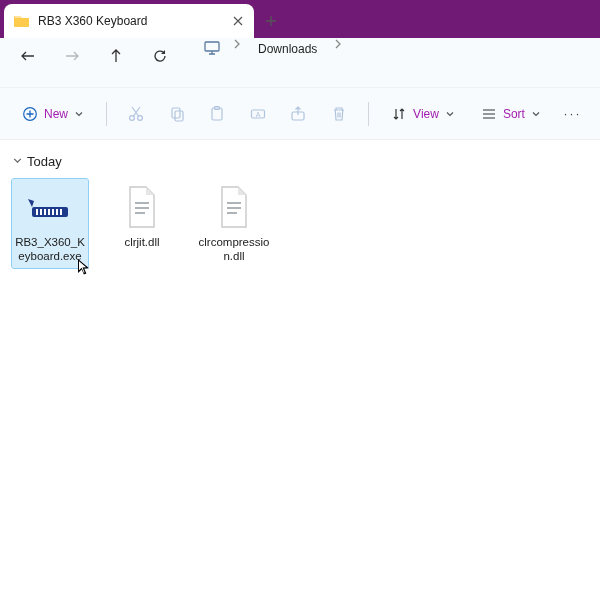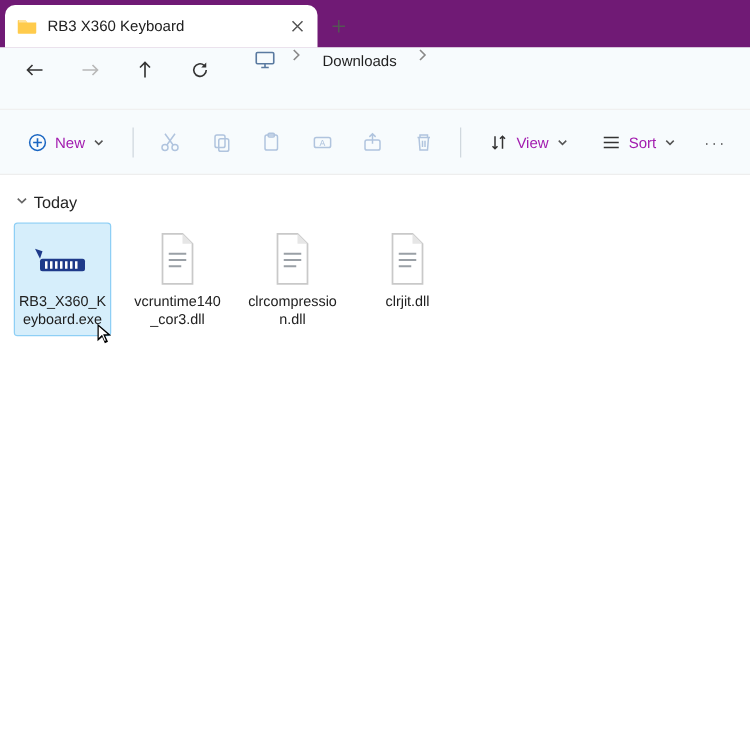--- a/index.html
+++ b/index.html
@@ -208,66 +208,52 @@
               <rect x="34" y="26" width="2" height="6"></rect>
             </g>
             <path fill="#1e3a8a" d="M6 24 L2 16 L8 18 Z"></path>
           </svg>
       </div>
       <div class="file-label">RB3_X360_Keyboard.exe</div>
     </div>
 
 
 
+
+
     <div class="file-item">
       <div class="file-icon">
         <svg viewBox="0 0 48 48">
             <path fill="#fff" stroke="#c9c9c9" stroke-width="1.4" d="M12 4h16l8 8v32H12z"></path>
             <path fill="#e6e6e6" d="M28 4v8h8z"></path>
             <g stroke="#9aa0a6" stroke-width="1.6">
               <line x1="17" y1="20" x2="31" y2="20"></line>
               <line x1="17" y1="25" x2="31" y2="25"></line>
               <line x1="17" y1="30" x2="27" y2="30"></line>
             </g>
           </svg>
       </div>
-      <div class="file-label">vcruntime140_cor3.dll</div>
+      <div class="file-label">clrjit.dll</div>
     </div>
-
 
     <div class="file-item">
       <div class="file-icon">
         <svg viewBox="0 0 48 48">
             <path fill="#fff" stroke="#c9c9c9" stroke-width="1.4" d="M12 4h16l8 8v32H12z"></path>
             <path fill="#e6e6e6" d="M28 4v8h8z"></path>
             <g stroke="#9aa0a6" stroke-width="1.6">
               <line x1="17" y1="20" x2="31" y2="20"></line>
               <line x1="17" y1="25" x2="31" y2="25"></line>
               <line x1="17" y1="30" x2="27" y2="30"></line>
             </g>
           </svg>
       </div>
       <div class="file-label">clrcompression.dll</div>
     </div>
 
-    <div class="file-item">
-      <div class="file-icon">
-        <svg viewBox="0 0 48 48">
-            <path fill="#fff" stroke="#c9c9c9" stroke-width="1.4" d="M12 4h16l8 8v32H12z"></path>
-            <path fill="#e6e6e6" d="M28 4v8h8z"></path>
-            <g stroke="#9aa0a6" stroke-width="1.6">
-              <line x1="17" y1="20" x2="31" y2="20"></line>
-              <line x1="17" y1="25" x2="31" y2="25"></line>
-              <line x1="17" y1="30" x2="27" y2="30"></line>
-            </g>
-          </svg>
-      </div>
-      <div class="file-label">clrjit.dll</div>
-    </div>
-
 
   </div>
 </div>
 
 <div class="cursor">
   <svg viewBox="0 0 18 18">
       <path fill="#000" d="M2 1l0 14 3.7-3.5 2.2 5 2.5-1.1-2.2-4.9 4.8-.2z"></path>
       <path fill="#fff" d="M3 3.2v9.1l2.6-2.5 2.2 5 .9-.4-2.2-5 3.6-.1z"></path>
     </svg>
 </div>

